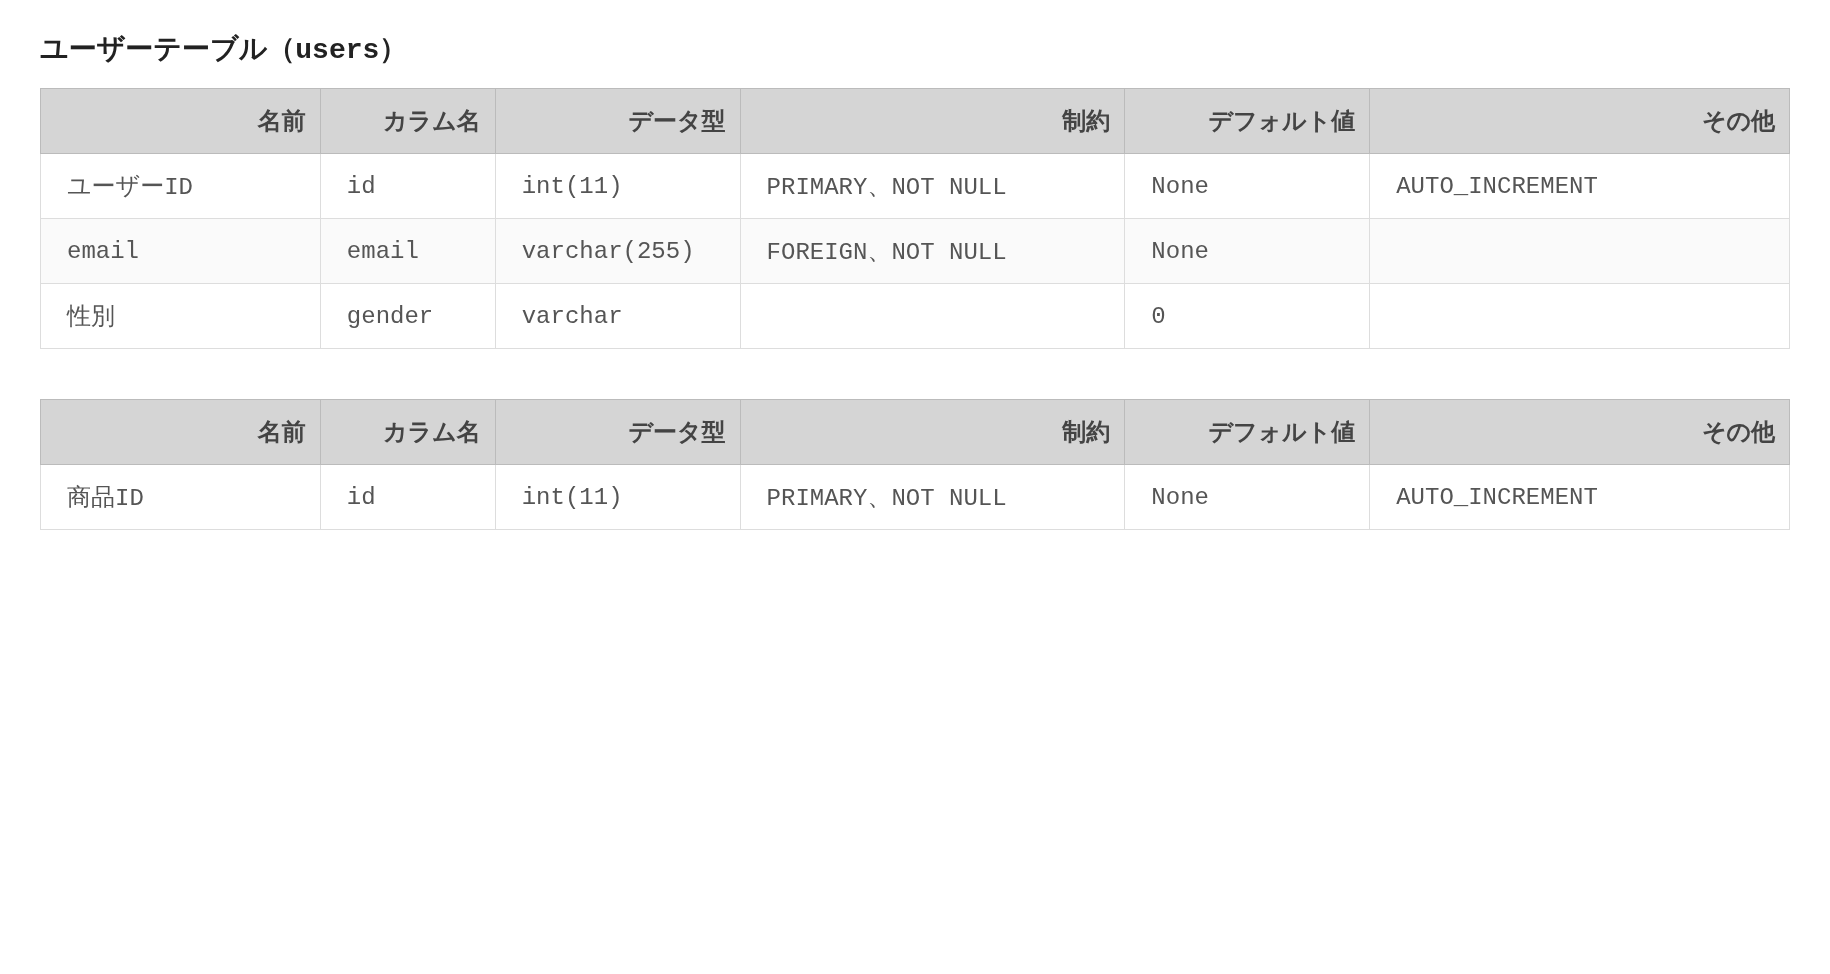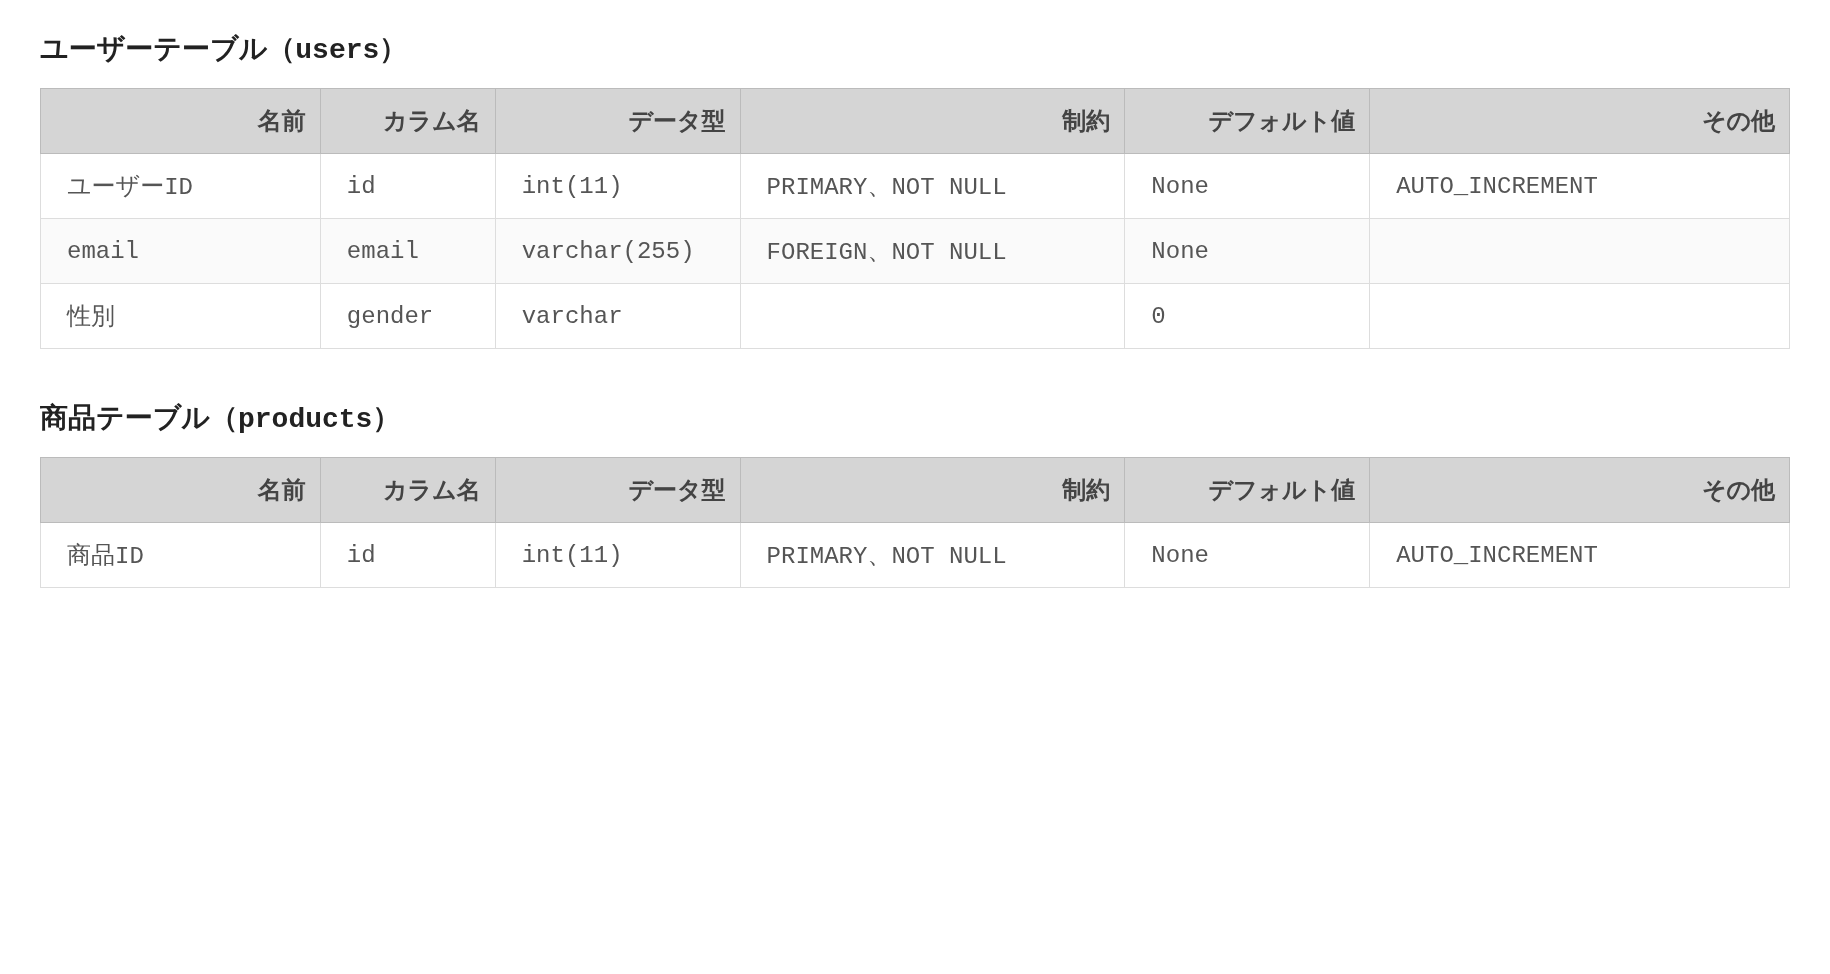--- a/index.html
+++ b/index.html
@@ -96,21 +96,20 @@
         <td>varchar</td>
         <td></td>
         <td>0</td>
         <td></td>
       </tr>
     </tbody>
   </table>
 </div>
 
 <div class="section">
-  <div class="section-title">商品テーブル（products）</div>
   <table>
     <colgroup>
       <col class="c1">
         <col class="c2">
         <col class="c3">
         <col class="c4">
         <col class="c5">
         <col class="c6">
     </colgroup>
     <thead>

